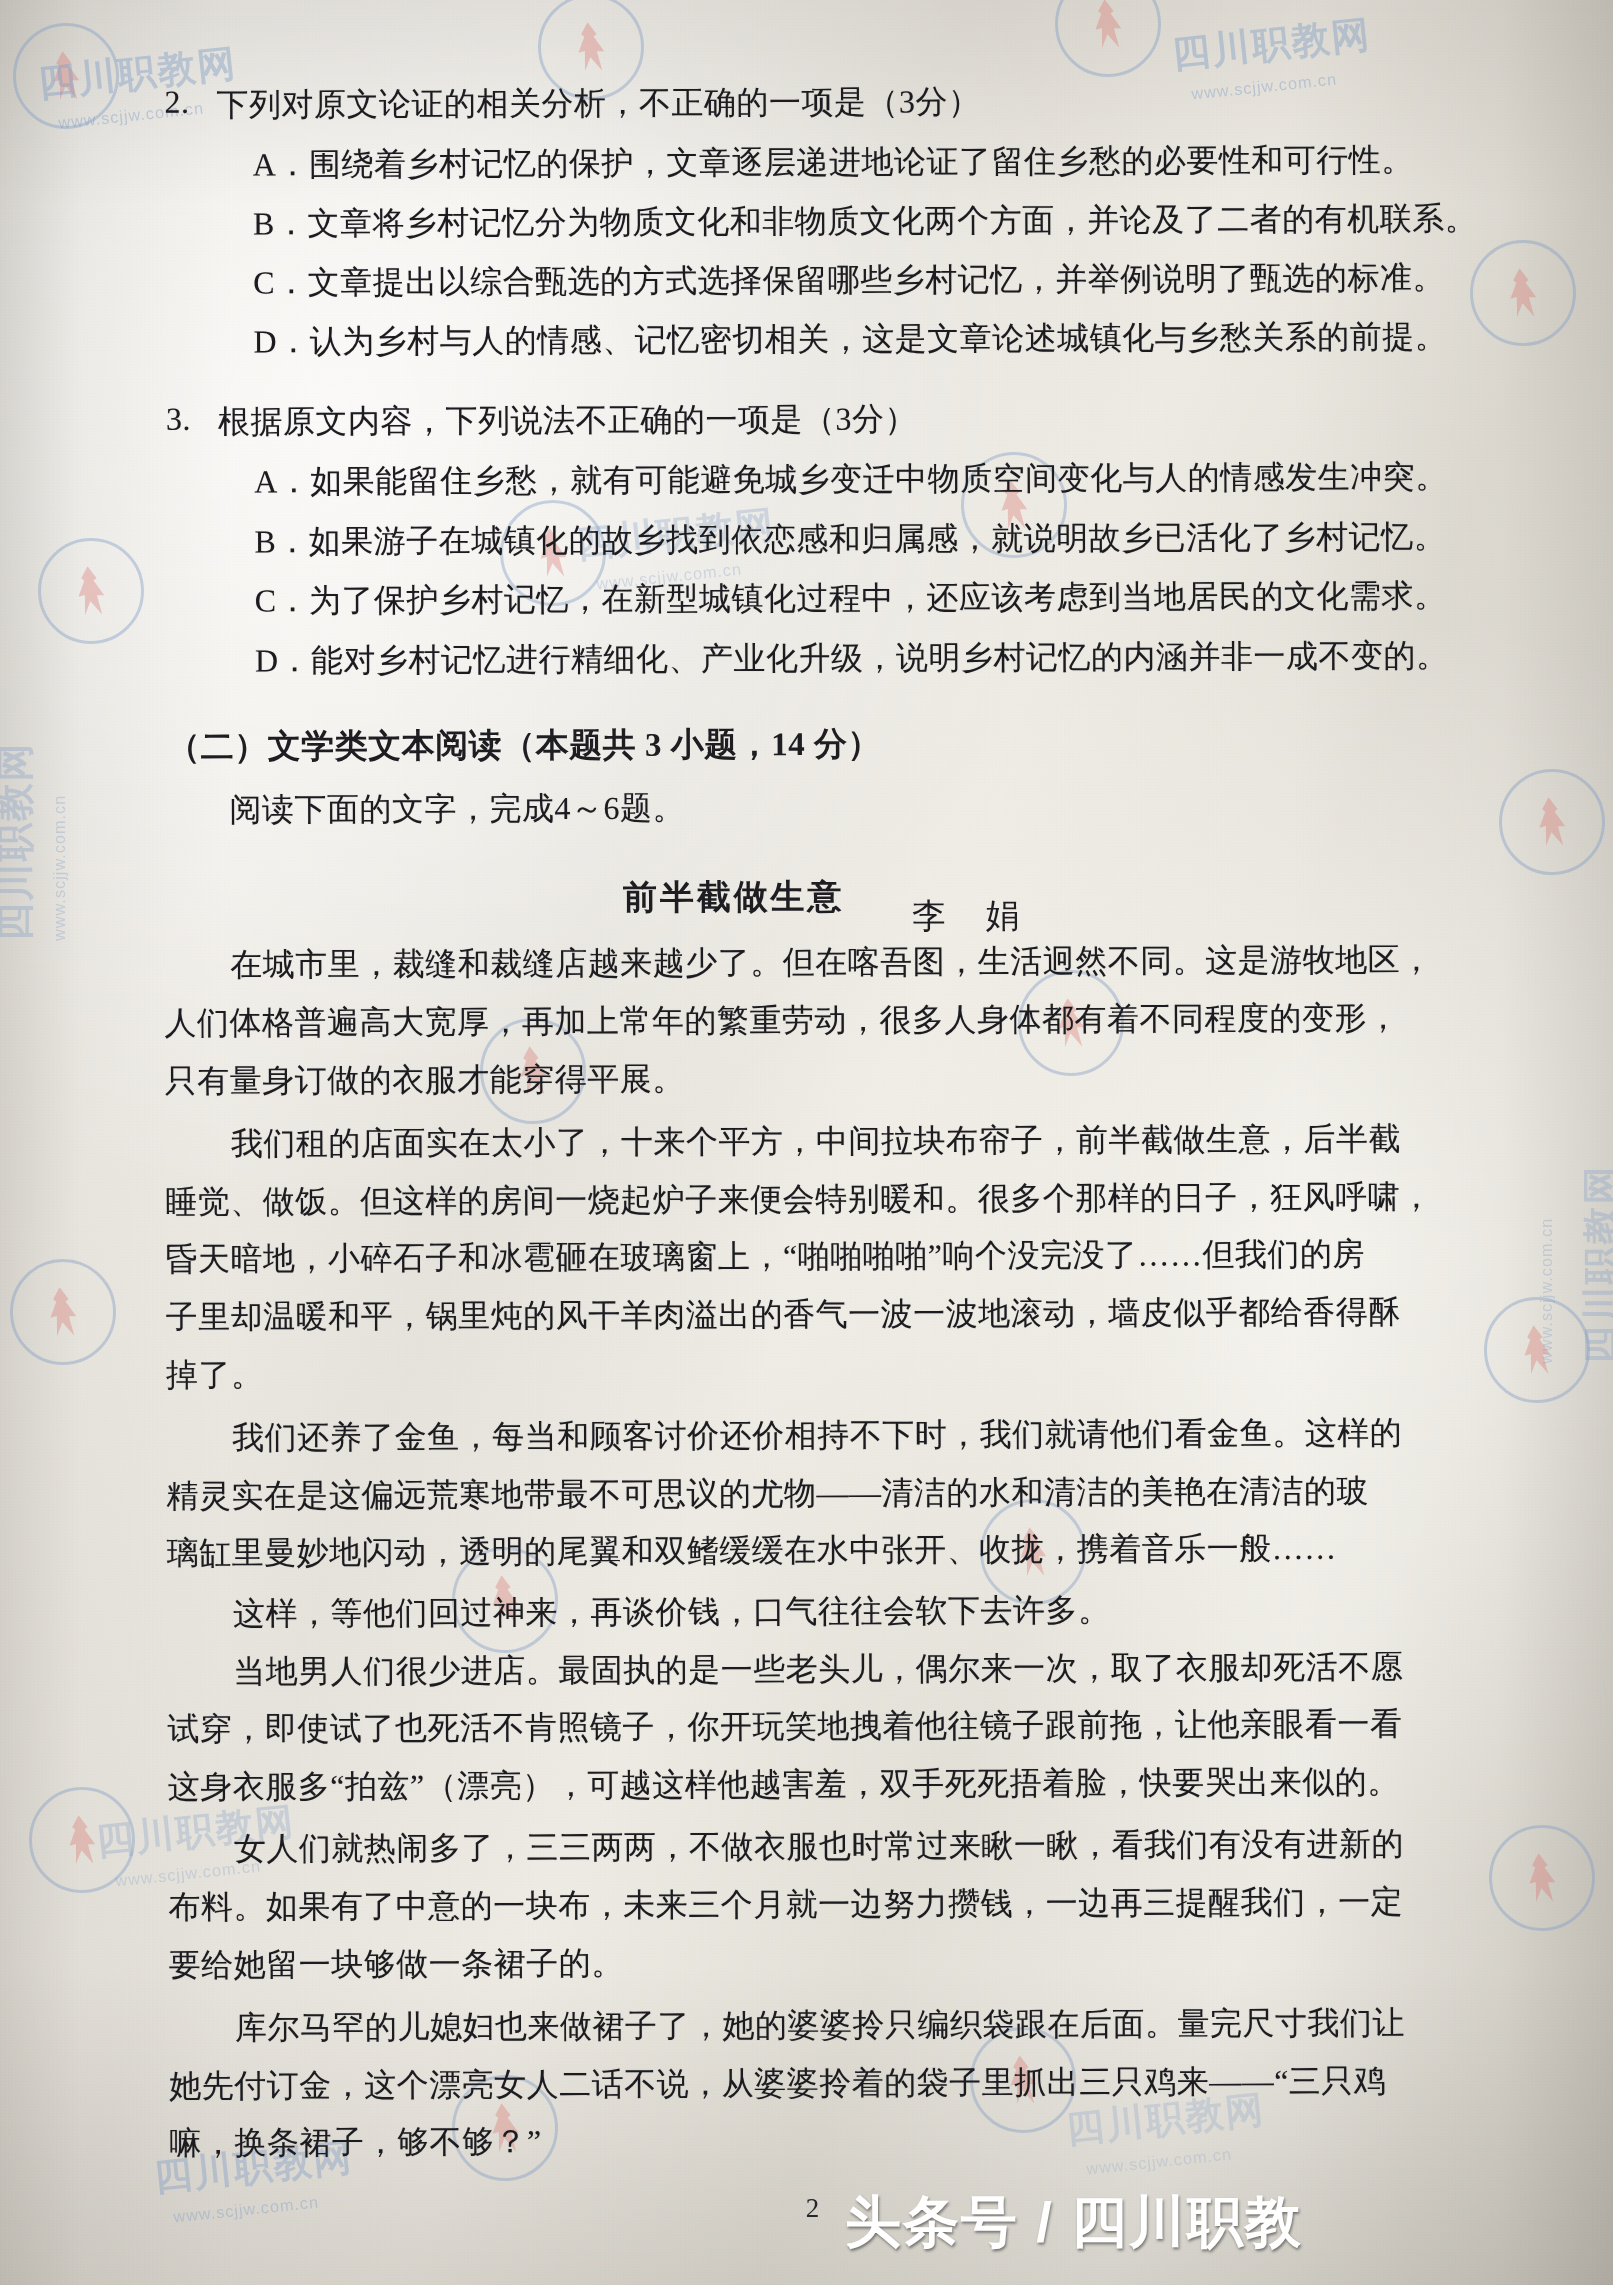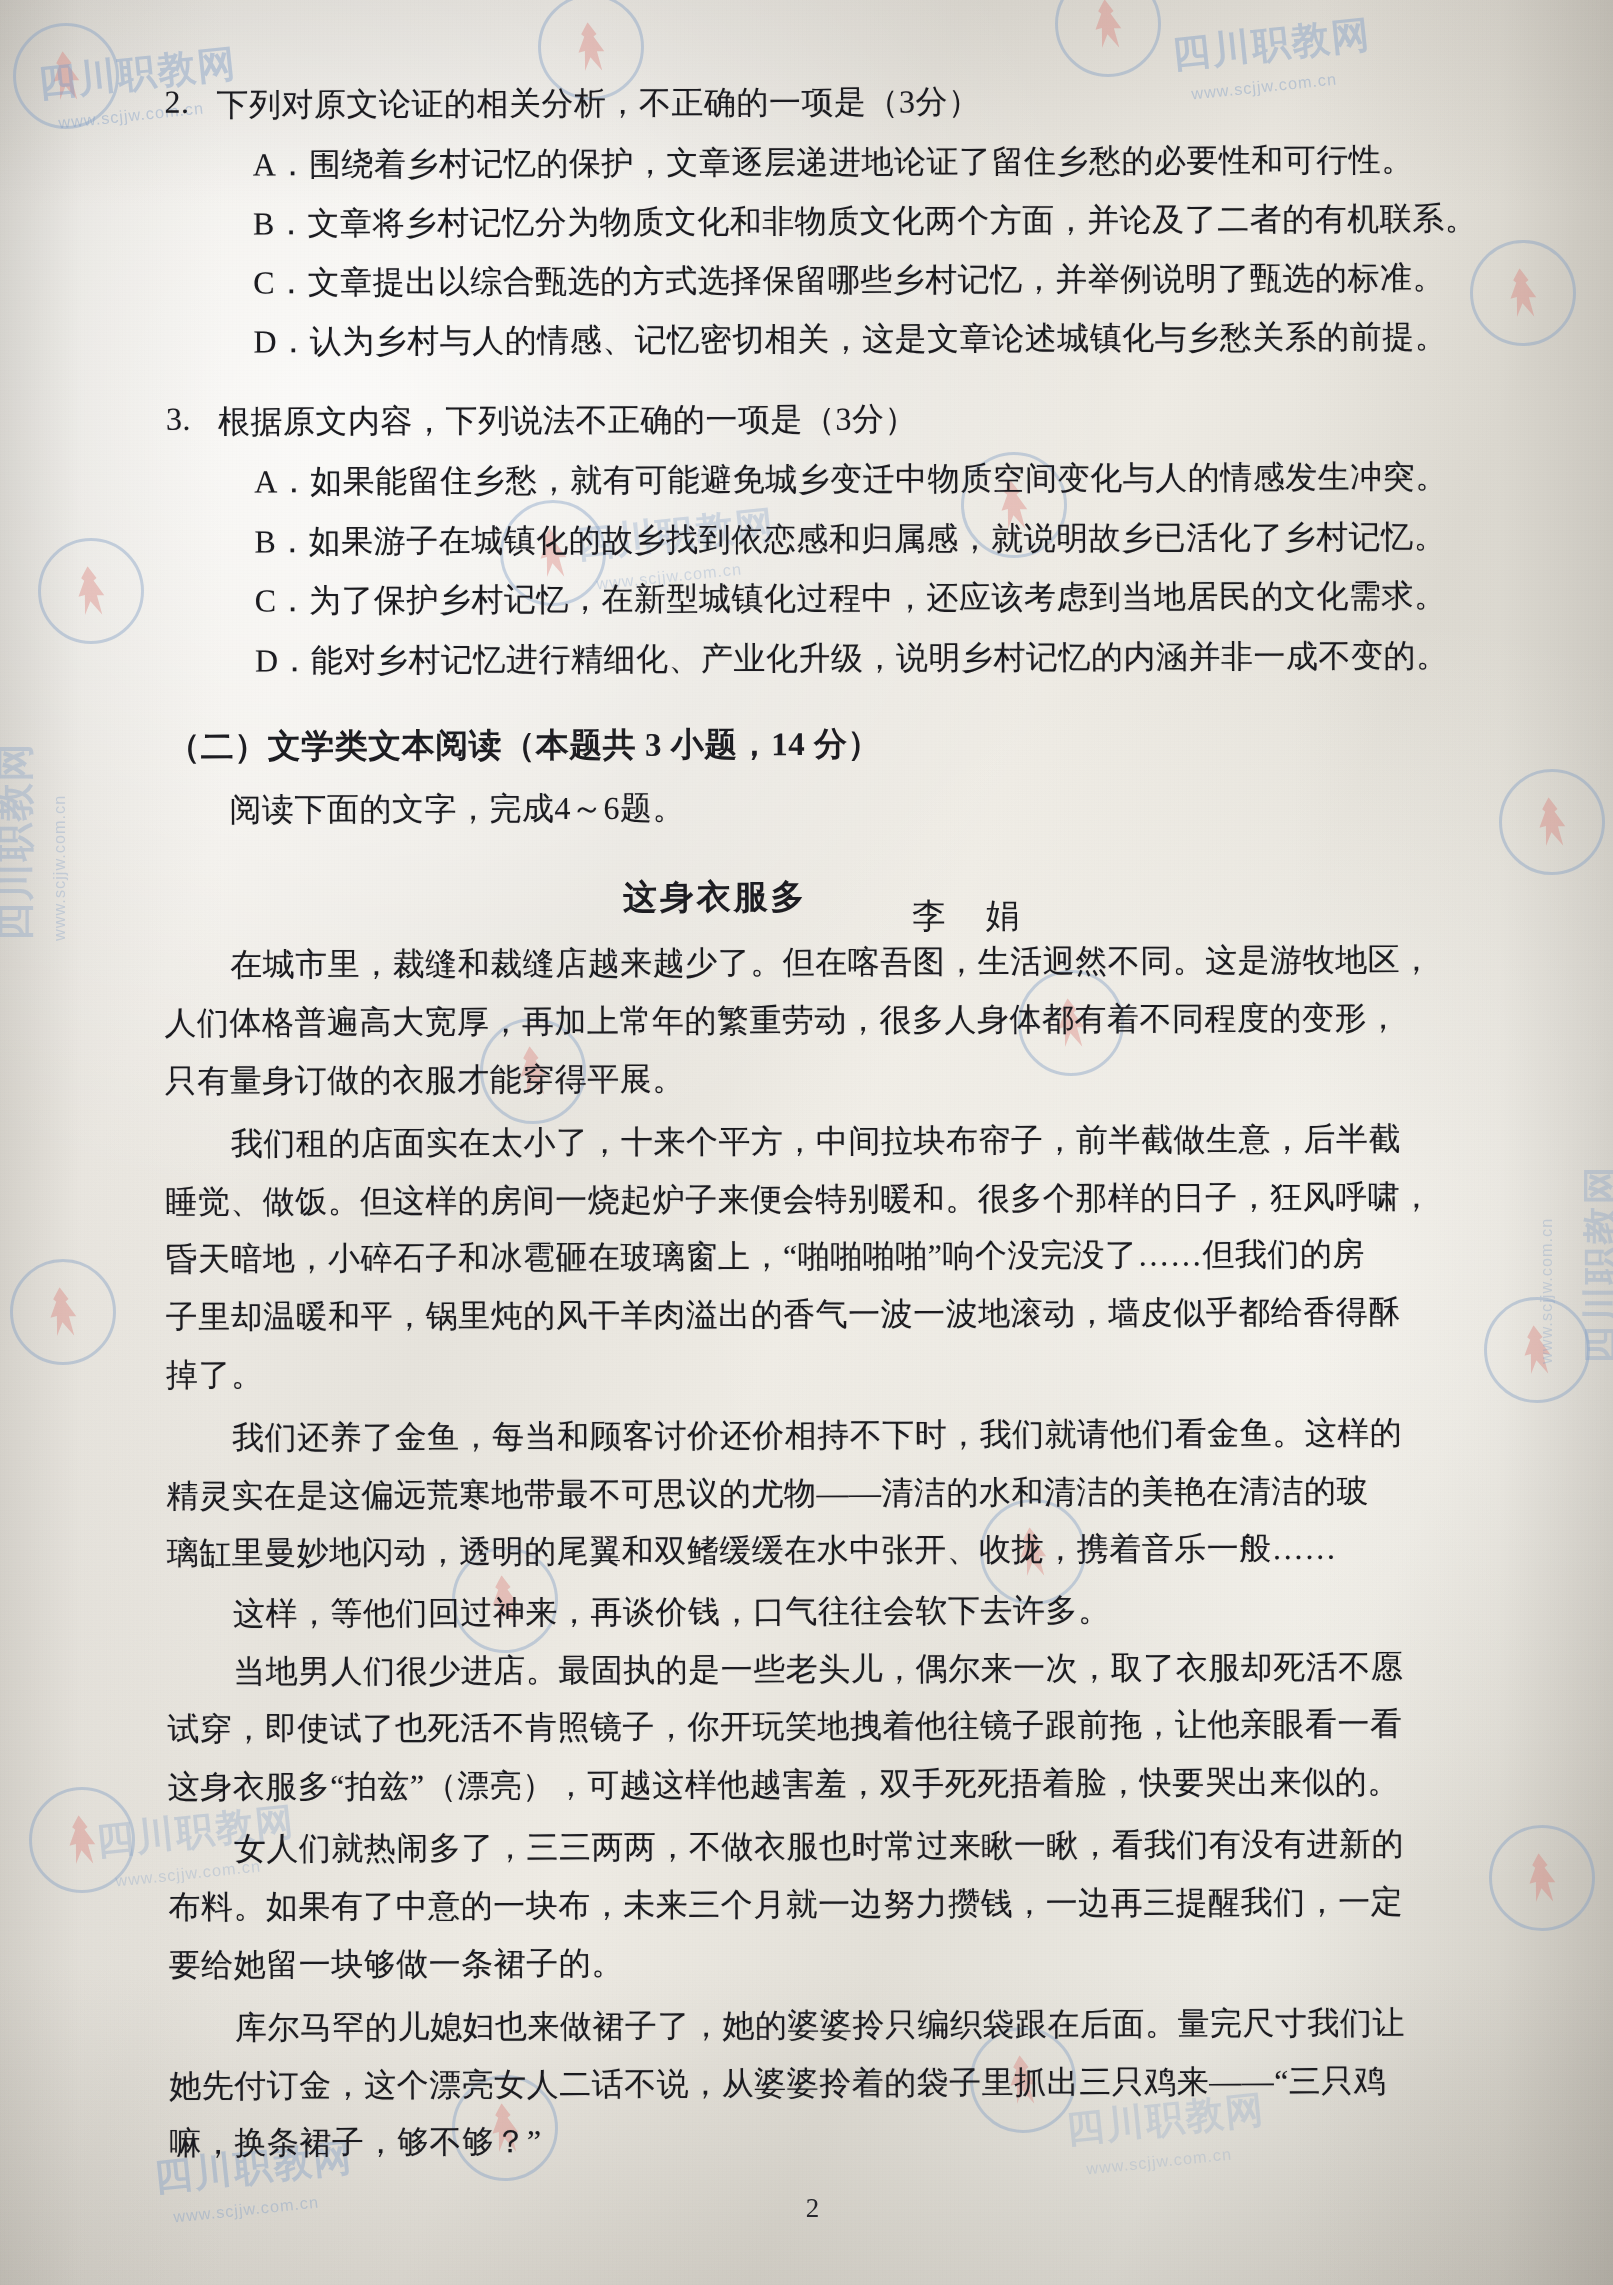--- a/index.html
+++ b/index.html
@@ -194,21 +194,21 @@
     <div class="line q" style="left:221px; top:398px;">根据原文内容，下列说法不正确的一项是（3分）</div>
 
     <div class="line opt" style="left:257px; top:458px;">A．如果能留住乡愁，就有可能避免城乡变迁中物质空间变化与人的情感发生冲突。</div>
     <div class="line opt" style="left:257px; top:518px;">B．如果游子在城镇化的故乡找到依恋感和归属感，就说明故乡已活化了乡村记忆。</div>
     <div class="line opt" style="left:257px; top:577px;">C．为了保护乡村记忆，在新型城镇化过程中，还应该考虑到当地居民的文化需求。</div>
     <div class="line opt" style="left:257px; top:637px;">D．能对乡村记忆进行精细化、产业化升级，说明乡村记忆的内涵并非一成不变的。</div>
 
     <div class="section-head" style="left:169px; top:722px;">（二）文学类文本阅读（本题共 3 小题，14 分）</div>
     <div class="line" style="left:231px; top:786px;">阅读下面的文字，完成4～6题。</div>
 
-    <div class="title-line" style="left:624px; top:874px;">这身衣服多</div>
+    <div class="title-line" style="left:624px; top:874px;">前半截做生意</div>
     <div class="title-line" style="left:913px; top:894px; font-weight:500;">李　娟</div>
 
     <div class="line" style="left:231px; top:941px;">在城市里，裁缝和裁缝店越来越少了。但在喀吾图，生活迥然不同。这是游牧地区，</div>
     <div class="line" style="left:165px; top:999px;">人们体格普遍高大宽厚，再加上常年的繁重劳动，很多人身体都有着不同程度的变形，</div>
     <div class="line" style="left:165px; top:1057px;">只有量身订做的衣服才能穿得平展。</div>
 
     <div class="line" style="left:231px; top:1120px;">我们租的店面实在太小了，十来个平方，中间拉块布帘子，前半截做生意，后半截</div>
     <div class="line" style="left:165px; top:1178px;">睡觉、做饭。但这样的房间一烧起炉子来便会特别暖和。很多个那样的日子，狂风呼啸，</div>
     <div class="line" style="left:165px; top:1235px;">昏天暗地，小碎石子和冰雹砸在玻璃窗上，“啪啪啪啪”响个没完没了……但我们的房</div>
     <div class="line" style="left:165px; top:1293px;">子里却温暖和平，锅里炖的风干羊肉溢出的香气一波一波地滚动，墙皮似乎都给香得酥</div>
@@ -228,14 +228,17 @@
     <div class="line" style="left:165px; top:1883px;">布料。如果有了中意的一块布，未来三个月就一边努力攒钱，一边再三提醒我们，一定</div>
     <div class="line" style="left:165px; top:1941px;">要给她留一块够做一条裙子的。</div>
 
     <div class="line" style="left:231px; top:2004px;">库尔马罕的儿媳妇也来做裙子了，她的婆婆拎只编织袋跟在后面。量完尺寸我们让</div>
     <div class="line" style="left:165px; top:2062px;">她先付订金，这个漂亮女人二话不说，从婆婆拎着的袋子里抓出三只鸡来——“三只鸡</div>
     <div class="line" style="left:165px; top:2119px;">嘛，换条裙子，够不够？”</div>
 
     <div class="pagenum" style="left:801px; top:2193px;">2</div>
   </div>
 
+  <div id="banner">
+    <span>头条号 / 四川职教</span>
+  </div>
 </div>
 
 
 </body></html>

